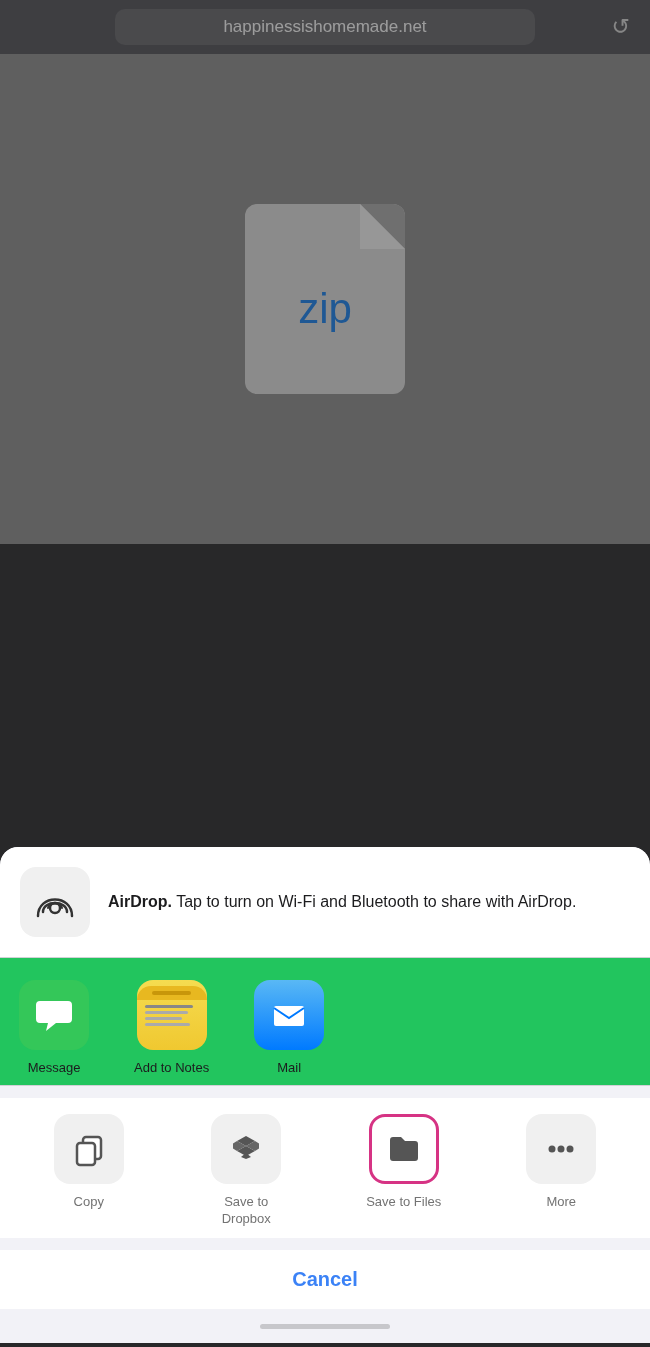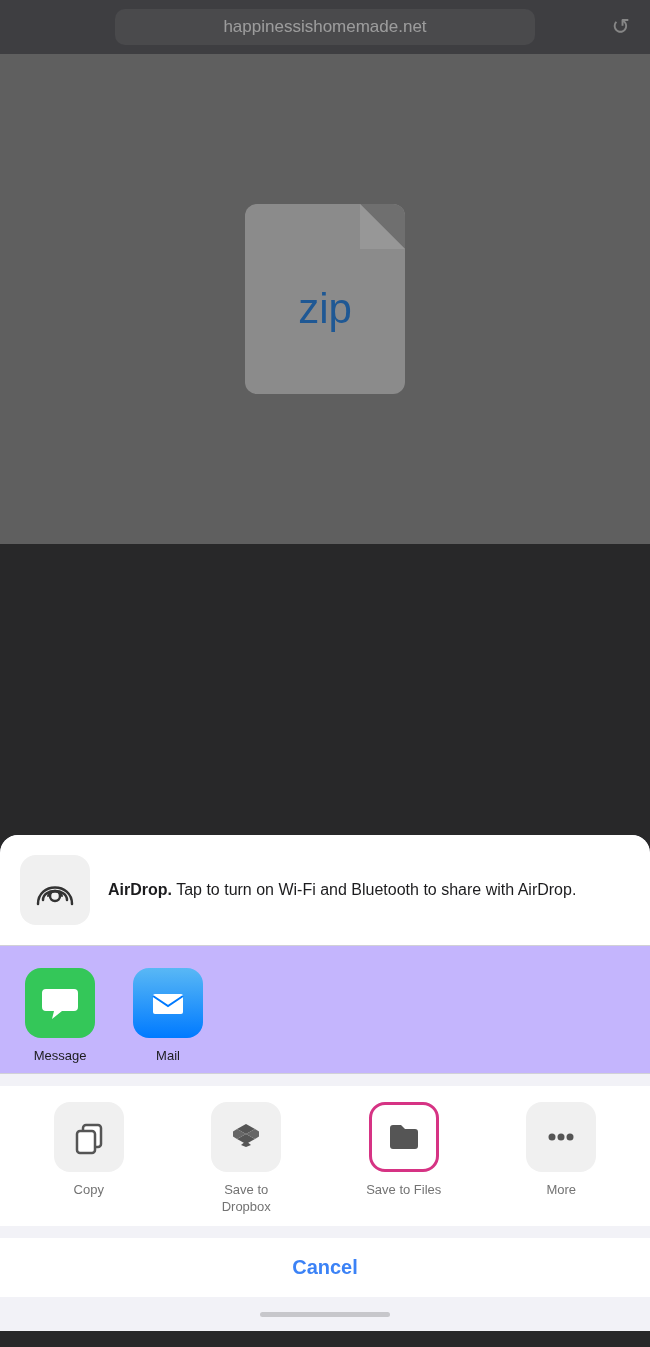--- a/index.html
+++ b/index.html
@@ -106,21 +106,21 @@
       left: 0;
       width: 100%;
       height: 100%;
       background: rgba(0,0,0,0.3);
       z-index: 10;
     }
 
     
     .share-sheet {
       position: absolute;
-      bottom: 16px;
+      bottom: 4px;
       left: 0;
       width: 100%;
       z-index: 20;
     }
 
     .share-panel {
       background: #f2f2f7;
       border-radius: 18px 18px 0 0;
       overflow: hidden;
     }
@@ -163,25 +163,25 @@
     }
 
     
     .divider {
       height: 1px;
       background: #d1d1d6;
       margin: 0 0;
     }
 
     .apps-row {
-      background: #c4b5fd;
-      padding: 22px 10px 10px 10px;
+      background: #22c55e;
+      padding: 22px 10px 10px 4px;
       display: flex;
       flex-direction: row;
-      gap: 8px;
+      gap: 16px;
       overflow-x: auto;
     }
 
     .app-item {
       display: flex;
       flex-direction: column;
       align-items: center;
       min-width: 100px;
       padding: 0 14px;
       gap: 10px;
@@ -341,20 +341,34 @@
 
       <div class="app-item">
         <div class="app-icon message-icon">
           <svg width="44" height="44" viewBox="0 0 44 44" fill="none">
             <path d="M8 8 H36 Q40 8 40 12 V26 Q40 30 36 30 H24 L14 38 L16 30 H8 Q4 30 4 26 V12 Q4 8 8 8Z" fill="white"></path>
           </svg>
         </div>
         <span class="app-label">Message</span>
       </div>
 
+      <div class="app-item">
+        <div class="app-icon notes-icon" style="background: linear-gradient(180deg, #f5dc50 0%, #f0c830 100%); flex-direction: column; justify-content: flex-start; padding-top: 6px;">
+          <div style="width: 100%; background: #e8b820; height: 14px; border-radius: 14px 14px 0 0; display:flex; align-items:center; justify-content:center;">
+            <div style="width: 55%; height: 4px; background: #c8960a; border-radius: 2px;"></div>
+          </div>
+          <div style="padding: 5px 8px; width:100%; display:flex; flex-direction:column; gap:3px;">
+            <div style="height:3px; background:#888; border-radius:2px; width:90%;"></div>
+            <div style="height:3px; background:#aaa; border-radius:2px; width:80%;"></div>
+            <div style="height:3px; background:#aaa; border-radius:2px; width:70%;"></div>
+            <div style="height:3px; background:#aaa; border-radius:2px; width:85%;"></div>
+          </div>
+        </div>
+        <span class="app-label">Add to Notes</span>
+      </div>
 
 
       <div class="app-item">
         <div class="app-icon mail-icon" style="background: linear-gradient(180deg, #59b8f5, #007aff);">
           <svg width="42" height="42" viewBox="0 0 42 42" fill="none">
             <rect x="6" y="12" width="30" height="20" rx="2" fill="white"></rect>
             <path d="M6 14 L21 24 L36 14" stroke="#007aff" stroke-width="2" fill="none"></path>
           </svg>
         </div>
         <span class="app-label">Mail</span>

